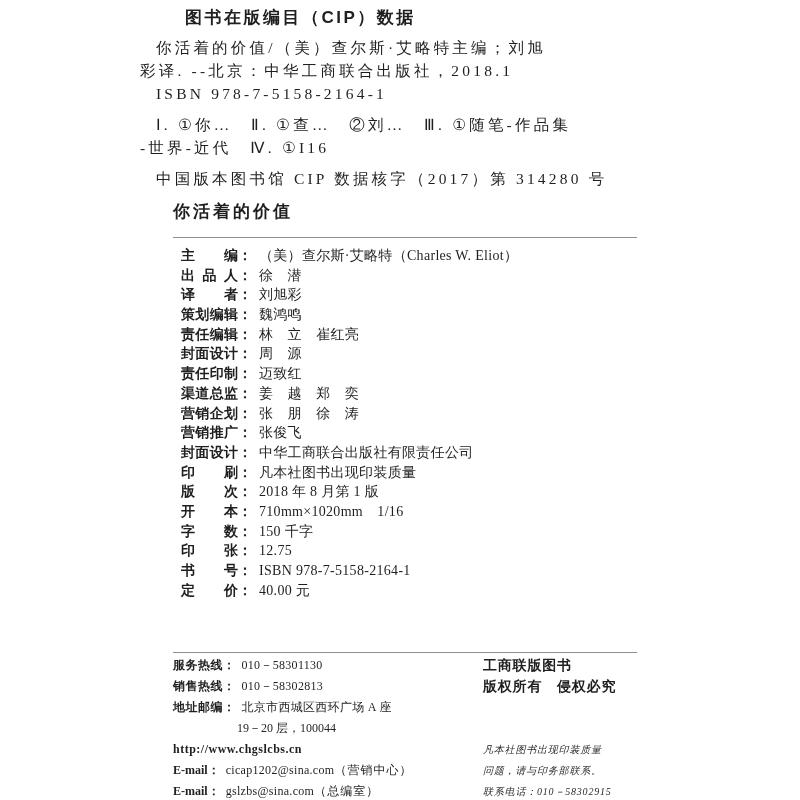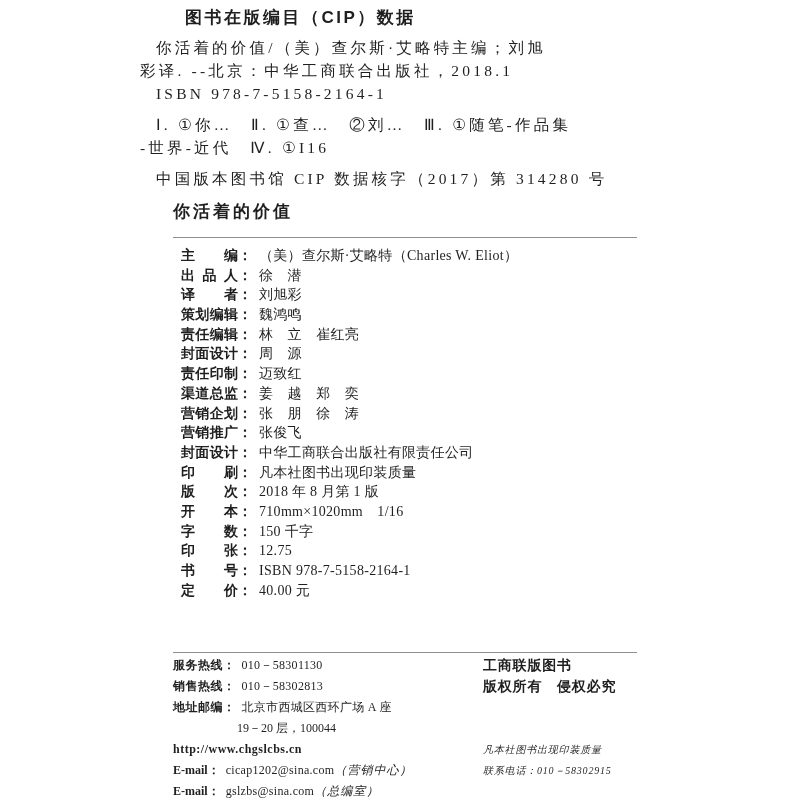--- a/index.html
+++ b/index.html
@@ -47,21 +47,21 @@
   .credit-value{margin-left:7px;letter-spacing:0.3px;}
 
   
   .footer-left{position:absolute;left:173px;top:655px;}
   .fl-line{height:21px;line-height:21px;font-size:12px;white-space:nowrap;}
   .fl-label-cn{font-family:"Liberation Sans", sans-serif;font-weight:bold;letter-spacing:0.5px;}
   .fl-label-en{font-family:"Liberation Serif", serif;font-weight:bold;}
   .fl-value{margin-left:6px;letter-spacing:0.3px;}
   .fl-line.indent-line{padding-left:64px;}
   .fl-line.url-line{font-family:"Liberation Serif", serif;font-weight:bold;letter-spacing:0.5px;}
-  .kai-note{font-style:italic;letter-spacing:1px;}
+  .kai-note{letter-spacing:1px;}
 
   .footer-right{position:absolute;left:483px;top:655px;}
   .fr-line{height:21px;line-height:21px;font-size:14px;white-space:nowrap;}
   .fr-bold{font-family:"Liberation Sans", sans-serif;font-weight:bold;letter-spacing:0.8px;}
   .fr-spacer{height:42px;}
   .notice-line{height:21px;line-height:21px;font-size:10px;font-style:italic;letter-spacing:0.8px;color:#2a2a2a;}
 </style>
 </head>
 <body>
 
@@ -114,17 +114,18 @@
       <div class="fl-line"><span class="fl-label-en">E-mail：</span><span class="fl-value">cicap1202@sina.com</span><span class="kai-note">（营销中心）</span></div>
       <div class="fl-line"><span class="fl-label-en">E-mail：</span><span class="fl-value">gslzbs@sina.com</span><span class="kai-note">（总编室）</span></div>
     </div>
 
   <div class="footer-right">
     <div class="fr-line fr-bold">工商联版图书</div>
     <div class="fr-line fr-bold">版权所有　侵权必究</div>
     <div class="fr-spacer"></div>
     <div id="notice-lines">
         <div class="notice-line">凡本社图书出现印装质量</div>
+        <div class="notice-line">问题，请与印务部联系。</div>
         <div class="notice-line">联系电话：010－58302915</div>
       </div>
   </div>
 
 </div>
 
 </body></html>

